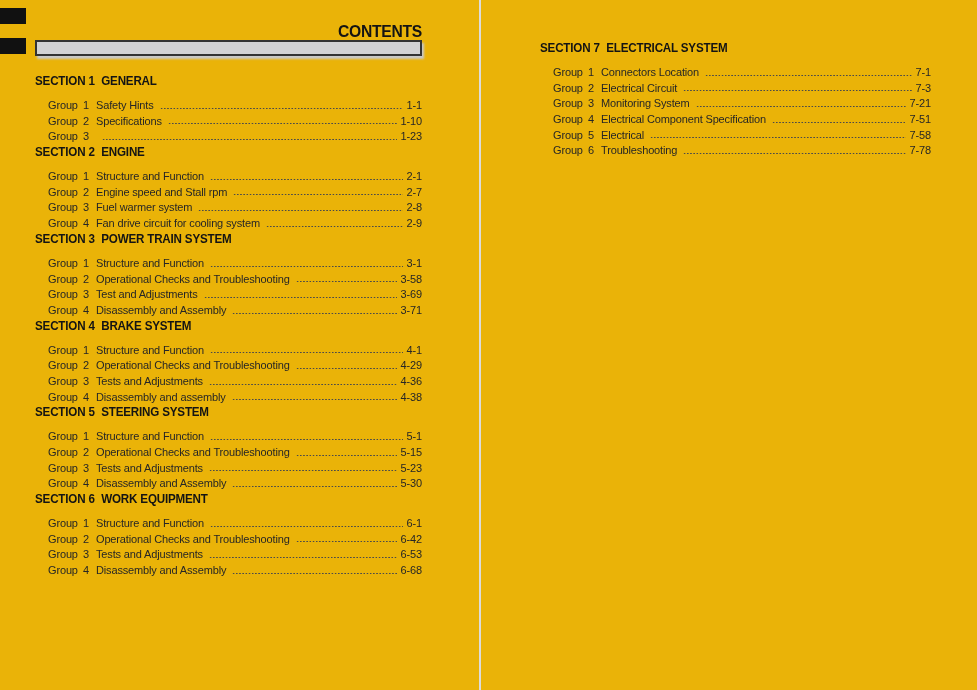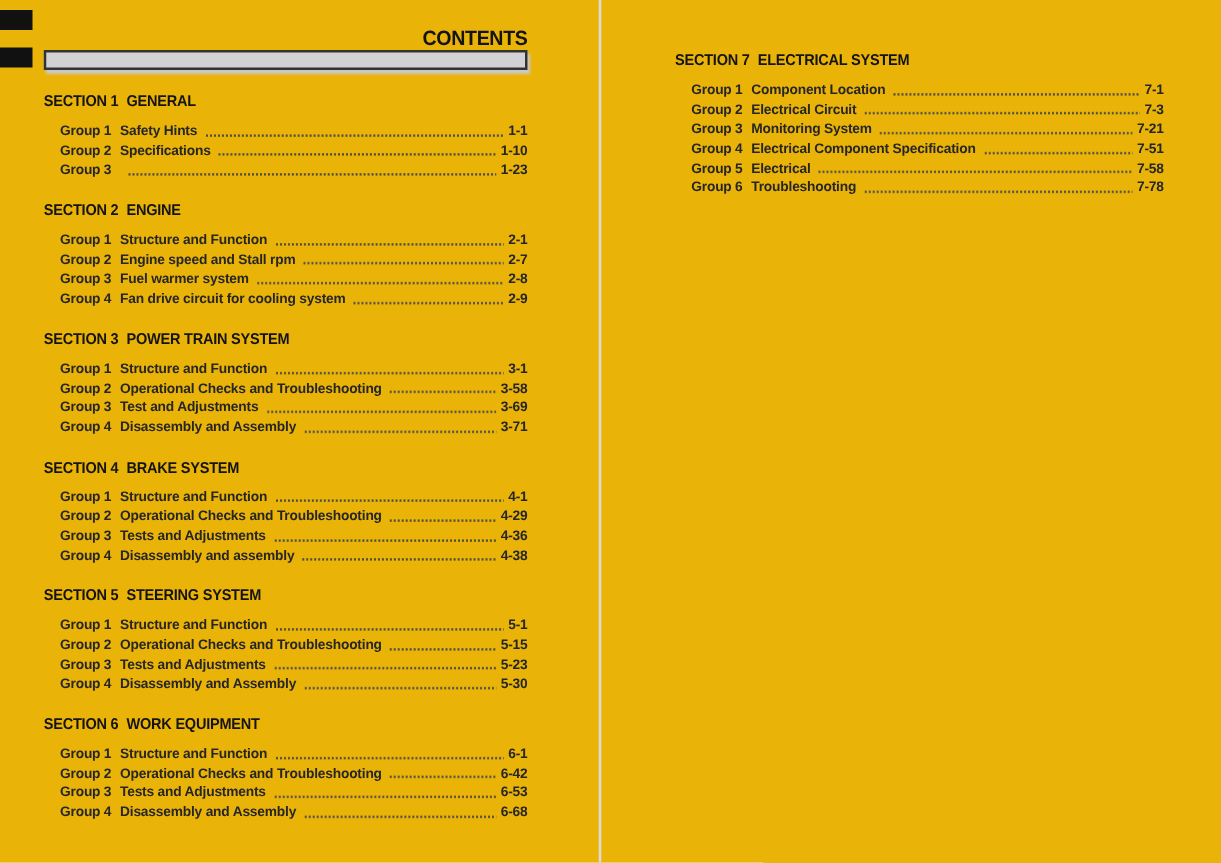--- a/index.html
+++ b/index.html
@@ -42,35 +42,35 @@
     transform: scaleX(0.95); transform-origin: 100% 50%;
     white-space: pre;
   }
   .title-bar {
     height: 16px; box-sizing: border-box;
     background: var(--title-bar-fill, #d2d2d4);
     border: 2px solid var(--title-bar-border, #333333);
     box-shadow: 2px 3px 2px #c9c9c9;
   }
 
-  .section { margin-top: 16px; }
+  .section { }
   .page.left .section:first-child { margin-top: 18px; }
   .page.right .section:first-child { margin-top: 41px; }
 
   .section-heading {
     height: 14px; line-height: 14px;
     font-size: 12.5px; font-weight: bold;
     color: #141414;
     letter-spacing: -0.2px;
     white-space: pre;
     transform: scaleX(0.93); transform-origin: 0 50%;
   }
   .sec-name { margin-left: 7px; }
 
-  .groups { margin-top: 10px; margin-left: 13px; font-weight: bold; }
+  .groups { margin-top: 10px; margin-left: 13px; }
 
   .row {
     display: flex; align-items: baseline;
     height: 15.7px; line-height: 15.7px;
     font-size: 11px; color: #262626;
     letter-spacing: -0.15px;
     white-space: pre;
   }
   .g-label { width: 35px; flex: none; }
   .g-num   { width: 13px; flex: none; }
@@ -153,21 +153,21 @@
           </div>
         </div>
       </div>
   </div>
 
   <div class="page right">
     <div>
         <div class="section">
           <div class="section-heading"><span class="sec-no">SECTION 7</span><span class="sec-name">ELECTRICAL SYSTEM</span></div>
           <div class="groups">
-            <div class="row"><span class="g-label">Group</span><span class="g-num">1</span><span class="g-title">Component Location</span><span class="leader"></span><span class="g-page">7-1</span></div>
+            <div class="row"><span class="g-label">Group</span><span class="g-num">1</span><span class="g-title">Connectors Location</span><span class="leader"></span><span class="g-page">7-1</span></div>
             <div class="row"><span class="g-label">Group</span><span class="g-num">2</span><span class="g-title">Electrical Circuit</span><span class="leader"></span><span class="g-page">7-3</span></div>
             <div class="row"><span class="g-label">Group</span><span class="g-num">3</span><span class="g-title">Monitoring System</span><span class="leader"></span><span class="g-page">7-21</span></div>
             <div class="row"><span class="g-label">Group</span><span class="g-num">4</span><span class="g-title">Electrical Component Specification</span><span class="leader"></span><span class="g-page">7-51</span></div>
             <div class="row"><span class="g-label">Group</span><span class="g-num">5</span><span class="g-title">Electrical</span><span class="leader"></span><span class="g-page">7-58</span></div>
             <div class="row"><span class="g-label">Group</span><span class="g-num">6</span><span class="g-title">Troubleshooting</span><span class="leader"></span><span class="g-page">7-78</span></div>
           </div>
         </div>
       </div>
   </div>
 </div>

